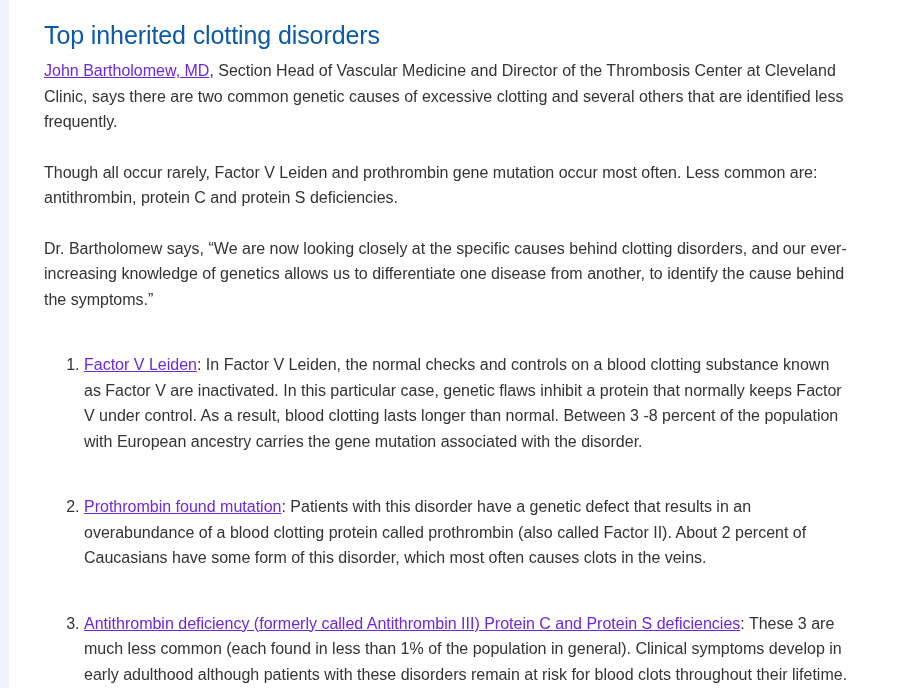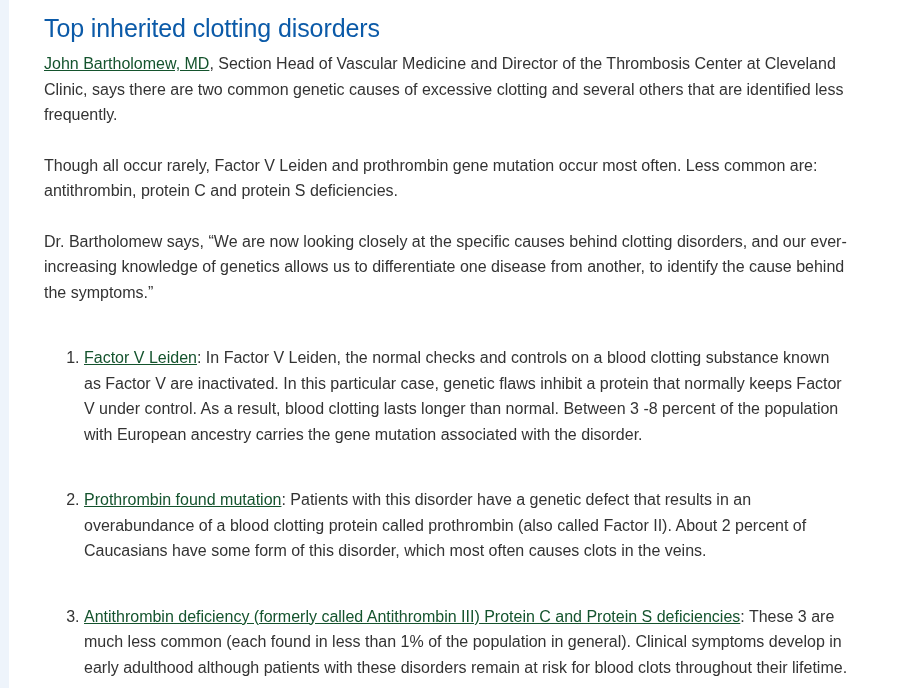--- a/index.html
+++ b/index.html
@@ -18,41 +18,41 @@
   .left-strip {
     position: absolute;
     left: 0; top: 0;
     width: 9px;
     height: 688px;
     background: #eef4fb;
   }
   .content {
     position: absolute;
     left: 44px;
-    top: 11px;
+    top: 18px;
     width: 805px;
     font-family: "Liberation Sans", sans-serif;
     color: #333333;
     font-size: 16px;
     line-height: 25.5px;
   }
   h2 {
     margin: 0 0 6px 0;
     font-family: "Liberation Sans", sans-serif;
     font-weight: normal;
     font-size: 25px;
     line-height: 34px;
     color: #0b5aa8;
     letter-spacing: -0.1px;
   }
   p {
     margin: 0 0 25px 0;
   }
   a {
-    color: #14532d;
+    color: #6d28d9;
     text-decoration: underline;
   }
   ol {
     margin: 0;
     padding-left: 40px;
   }
   ol li {
     padding-left: 0;
     margin-top: 40px;
   }

